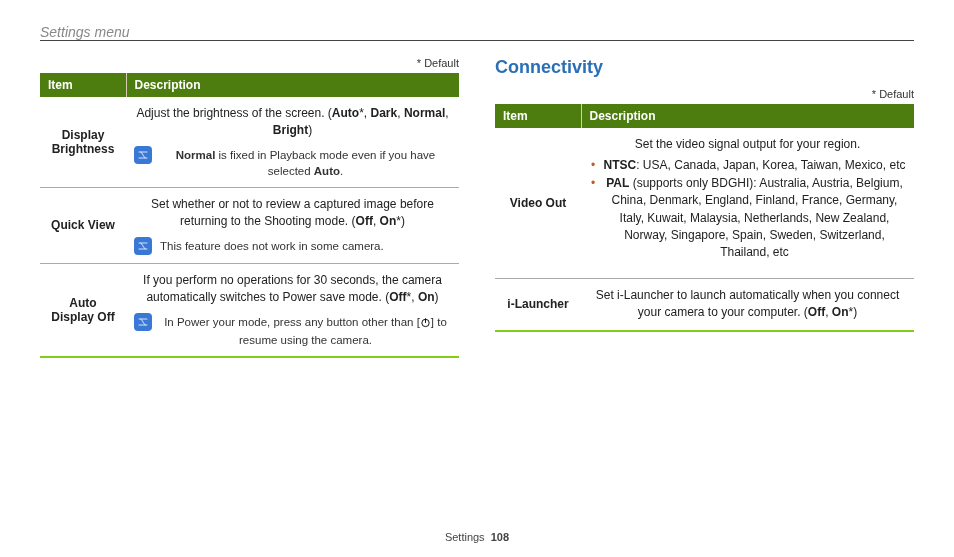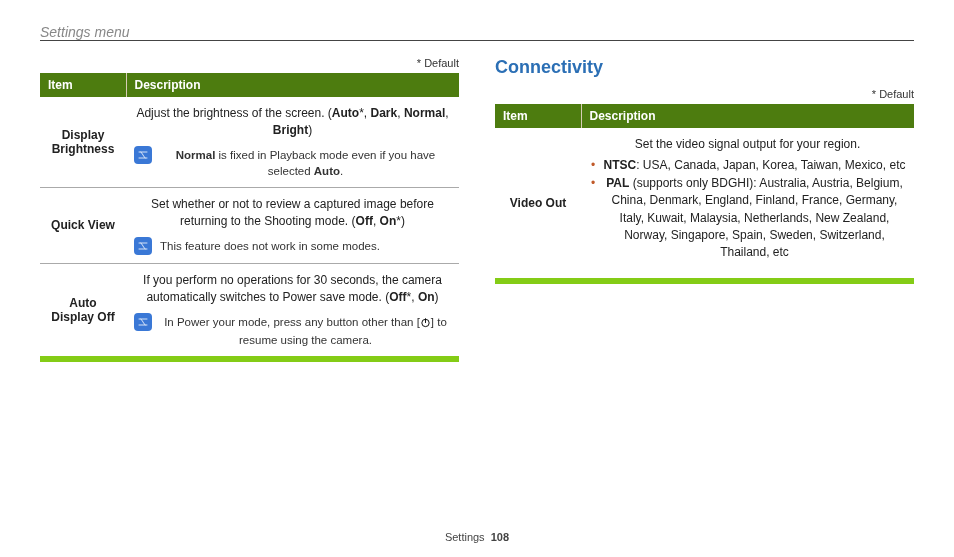--- a/index.html
+++ b/index.html
@@ -67,21 +67,21 @@
     vertical-align: middle;
     border-bottom: 1px solid #aaa;
     text-align: center;
   }
   tbody td:first-child {
     font-weight: 700;
     color: #222;
     width: 86px;
     vertical-align: middle;
   }
-  tbody tr:last-child td { border-bottom: 6px solid #84cc16; }
+  tbody tr:last-child td { border-bottom: 2px solid #84cc16; }
   .desc-line { line-height: 1.45; }
   .note-row {
     display: flex;
     align-items: flex-start;
     gap: 8px;
     margin-top: 6px;
   }
   .note-icon {
     width: 18px;
     height: 18px;
@@ -160,21 +160,21 @@
             <td>Quick View</td>
             <td>
               <div class="desc-line">Set whether or not to review a captured image before returning to the Shooting mode. (<b>Off</b>, <b>On</b>*)</div>
               <div class="note-row">
                 <span class="note-icon">
                   <svg width="12" height="12" viewBox="0 0 24 24">
                       <path d="M4 6 L20 6 M4 18 L20 18" stroke-linecap="round"></path>
                       <path d="M7 6 C 12 8 12 16 17 18"></path>
                     </svg>
                 </span>
-                <span class="note-text">This feature does not work in some modes.</span>
+                <span class="note-text">This feature does not work in some camera.</span>
               </div>
             </td>
           </tr>
           <tr>
             <td>Auto Display Off</td>
             <td>
               <div class="desc-line">If you perform no operations for 30 seconds, the camera automatically switches to Power save mode. (<b>Off</b>*, <b>On</b>)</div>
               <div class="note-row">
                 <span class="note-icon">
                   <svg width="12" height="12" viewBox="0 0 24 24">
@@ -209,20 +209,26 @@
           <tr>
             <td>Video Out</td>
             <td>
               <div class="desc-line">Set the video signal output for your region.</div>
               <ul class="bullet-list">
                 <li><b>NTSC</b>: USA, Canada, Japan, Korea, Taiwan, Mexico, etc</li>
                 <li><b>PAL</b> (supports only BDGHI): Australia, Austria, Belgium, China, Denmark, England, Finland, France, Germany, Italy, Kuwait, Malaysia, Netherlands, New Zealand, Norway, Singapore, Spain, Sweden, Switzerland, Thailand, etc</li>
               </ul>
             </td>
           </tr>
+          <tr>
+            <td>i-Launcher</td>
+            <td>
+              <div class="desc-line">Set i-Launcher to launch automatically when you connect your camera to your computer. (<b>Off</b>, <b>On</b>*)</div>
+            </td>
+          </tr>
         </tbody>
       </table>
     </div>
 
   </div>
 </div>
 
 <div class="footer">
   <span>Settings</span>&nbsp;&nbsp;<b>108</b>
 </div>

